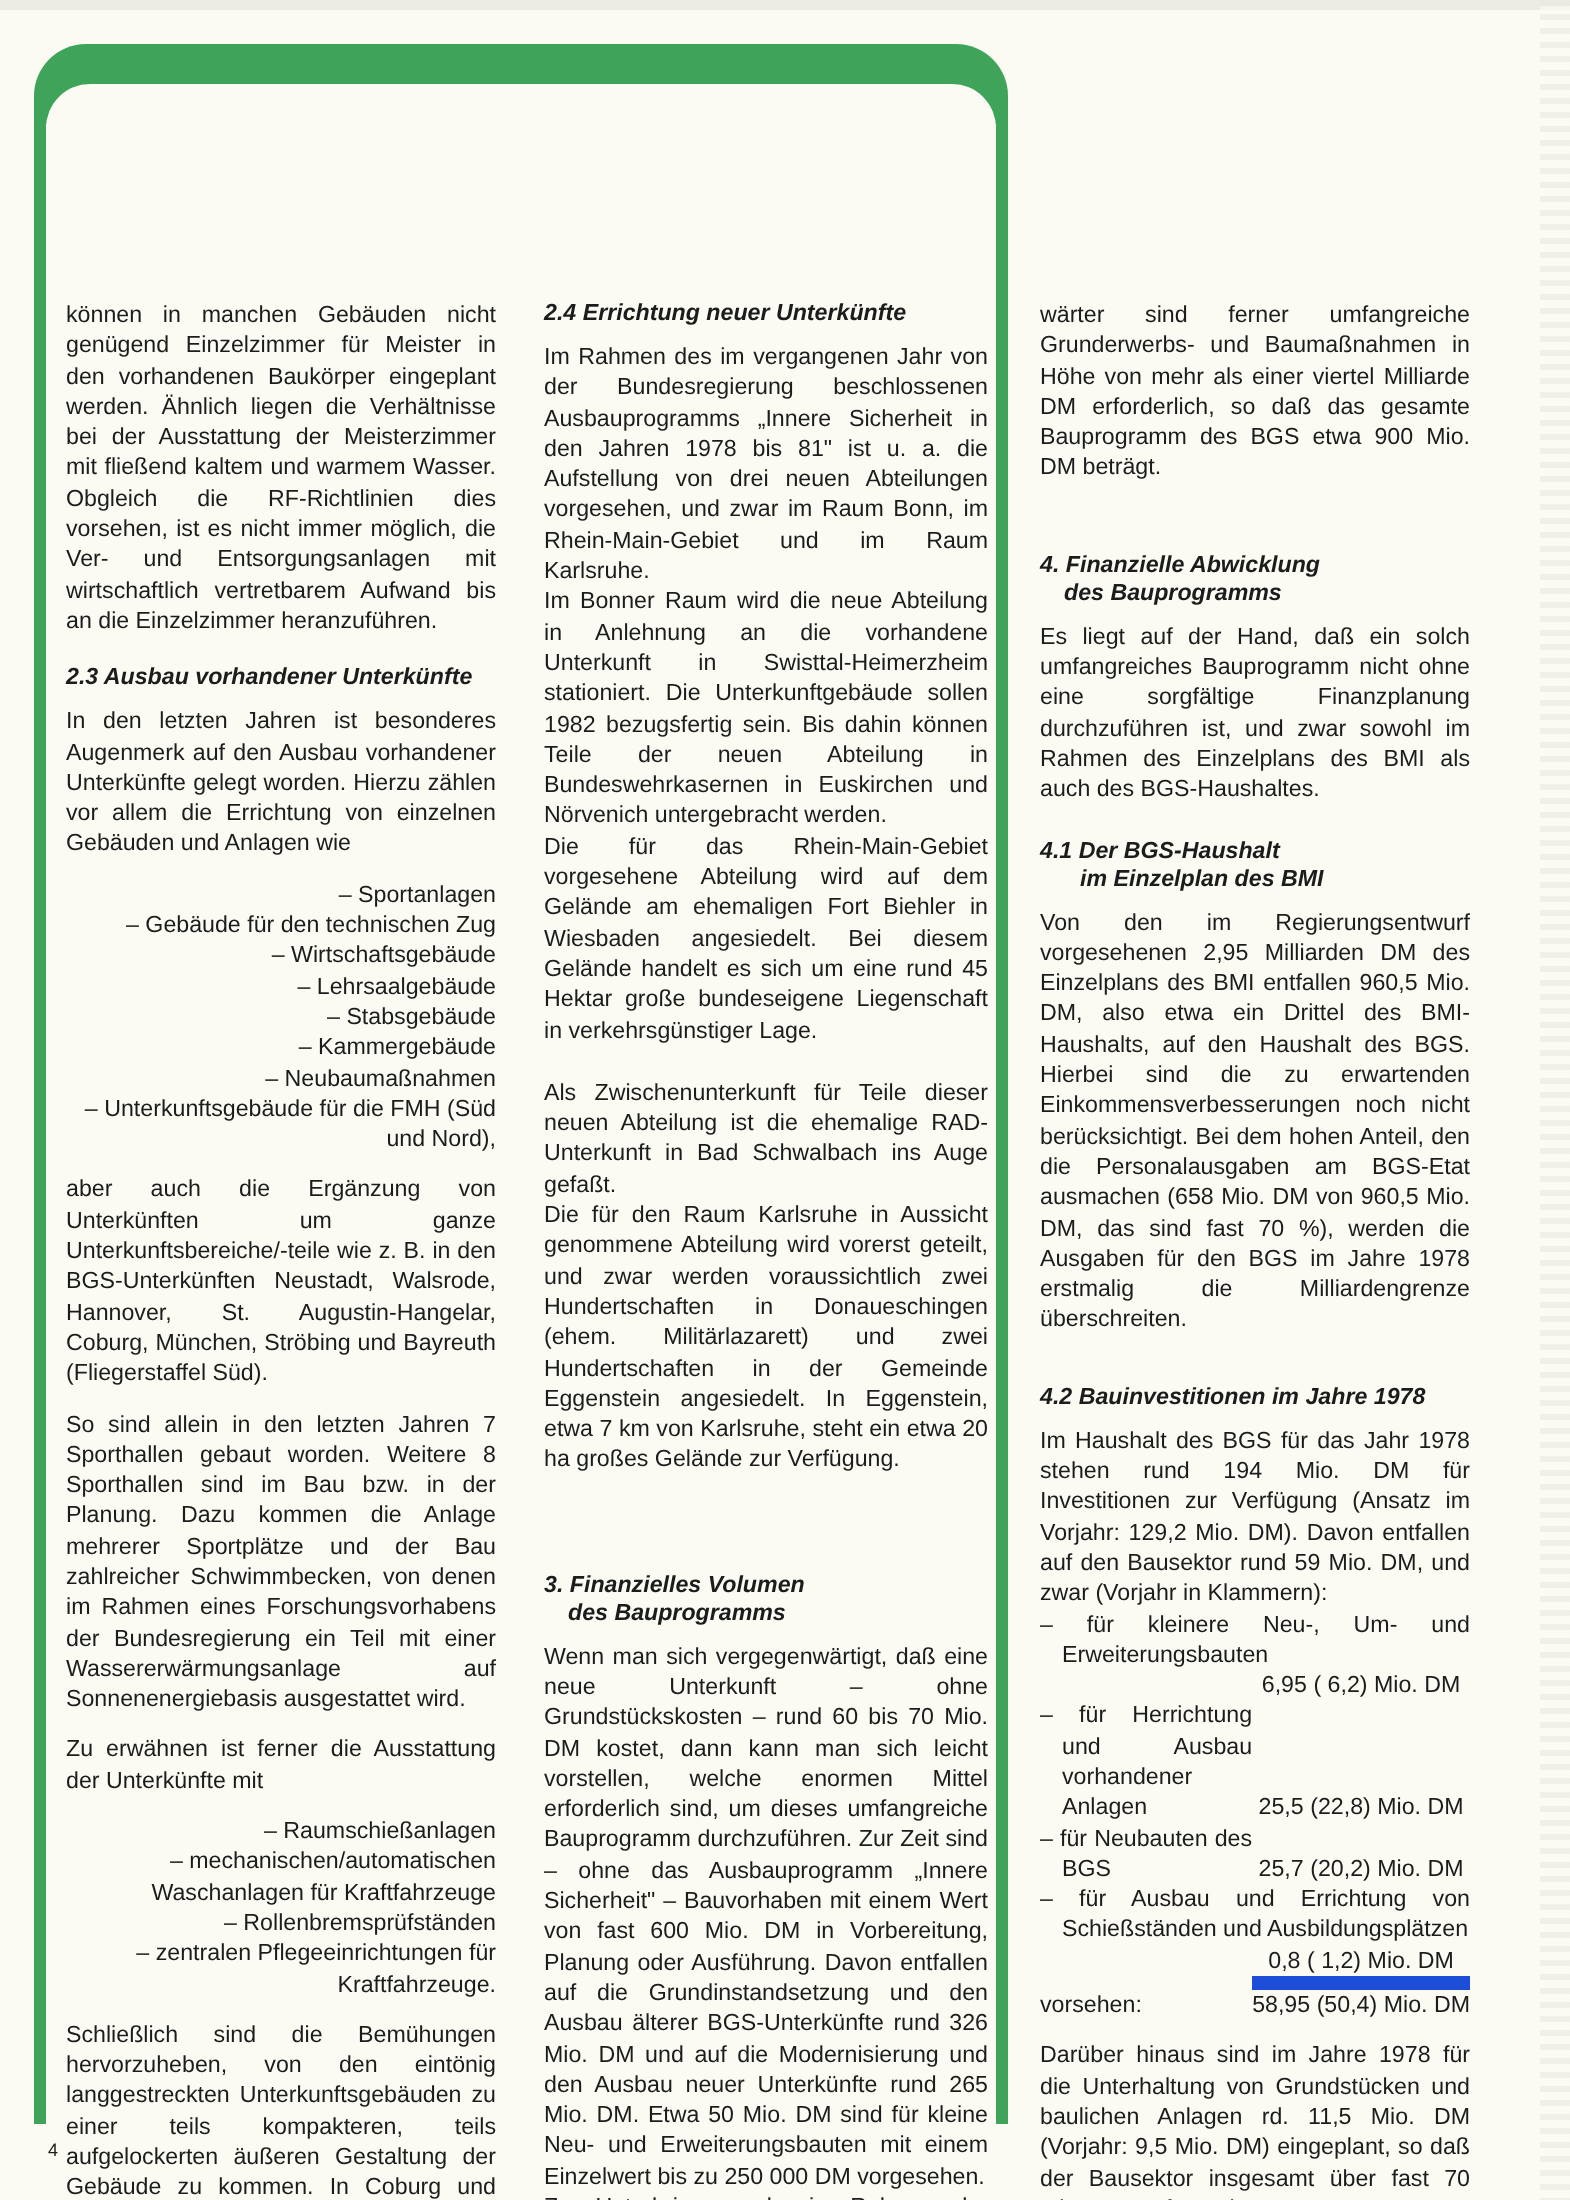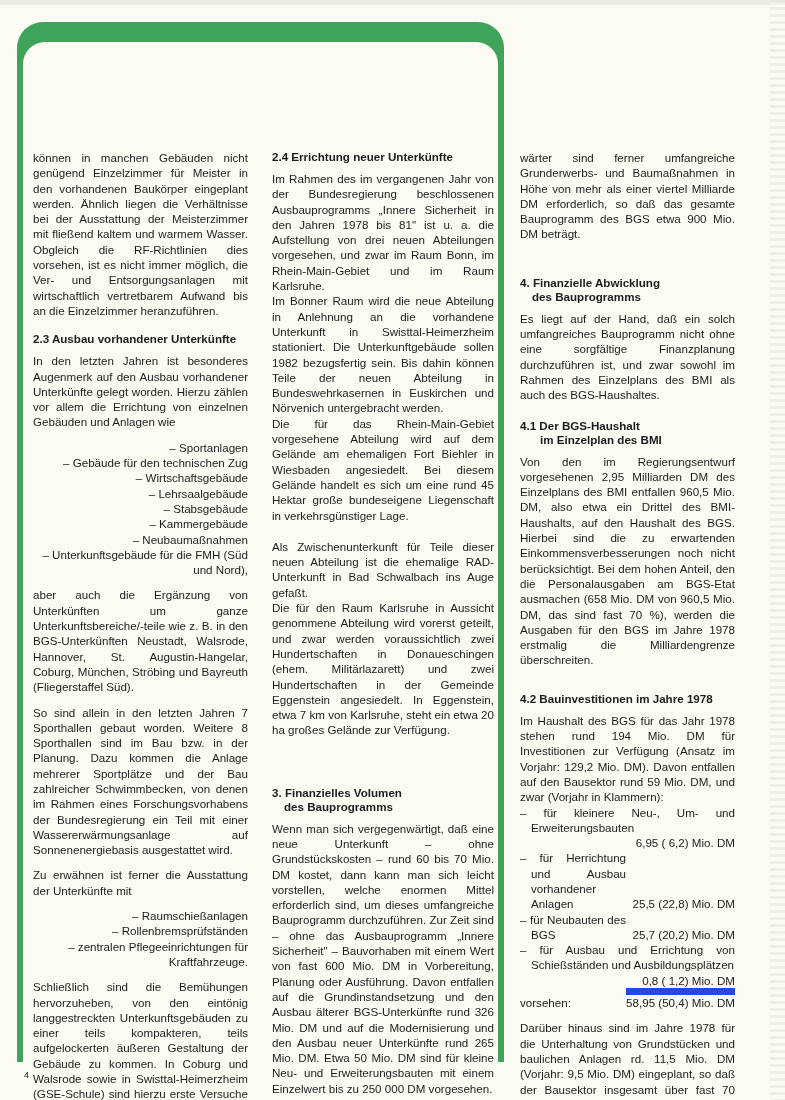--- a/index.html
+++ b/index.html
@@ -28,30 +28,30 @@
     background:#3fa35a;
   }
   .col {
     position:absolute; top:150px; font-size:11.6px; line-height:15.3px;
     text-align:justify; hyphens:manual;
   }
   .c1 { left:33px; width:215px; }
   .c2 { left:272px; width:222px; }
   .c3 { left:520px; width:215px; }
   .col p { margin:0 0 10px 0; }
-  .col h3 { margin:0 0 7px 0; font-size:11.6px; font-weight:bold; line-height:14px; text-align:left; }
+  .col h3 { margin:0 0 7px 0; font-size:11.6px; font-weight:bold; line-height:14px; text-align:left;font-style:italic; }
   .col h3 .indent { display:block; padding-left:12px; }
   ul.dash { list-style:none; margin:0 0 10px 0; padding:0; text-align:right; }
   ul.dash li { padding-left:11px; text-indent:-11px; }
   ul.dash li::before { content:"– "; }
   .pagenum { position:absolute; left:24px; top:1070px; font-size:9px; }
   .inv-table { width:100%; border-collapse:collapse; font-size:11.6px; line-height:15.3px; margin-bottom:10px; }
   .inv-table td { padding:0; vertical-align:bottom; }
   .inv-label { padding-left:11px; }
-  .amt { text-align:right; white-space:nowrap;margin-top:24px; }
+  .amt { text-align:center; white-space:nowrap;margin-top:24px; }
   .right-edge {
     position:absolute; left:770px; top:0; width:15px; height:1100px;
     background:repeating-linear-gradient(180deg,#e8e8e0 0 3px,#fbfbf4 3px 7px);
     opacity:.6;
   }
   .top-edge { position:absolute; left:0; top:0; width:785px; height:5px; background:#ecece4; }
 </style>
 </head>
 <body>
 
@@ -75,20 +75,21 @@
     <li>Stabsgebäude</li>
     <li>Kammergebäude</li>
     <li>Neubaumaßnahmen</li>
     <li>Unterkunftsgebäude für die FMH (Süd und Nord),</li>
   </ul>
   <p>aber auch die Ergänzung von Unterkünften um ganze Unterkunftsbereiche/-teile wie z. B. in den BGS-Unterkünften Neustadt, Walsrode, Hannover, St. Augustin-Hangelar, Coburg, München, Ströbing und Bayreuth (Fliegerstaffel Süd).</p>
   <p>So sind allein in den letzten Jahren 7 Sporthallen gebaut worden. Weitere 8 Sporthallen sind im Bau bzw. in der Planung. Dazu kommen die Anlage mehrerer Sportplätze und der Bau zahlreicher Schwimmbecken, von denen im Rahmen eines Forschungsvorhabens der Bundesregierung ein Teil mit einer Wassererwärmungsanlage auf Sonnenenergiebasis ausgestattet wird.</p>
   <p>Zu erwähnen ist ferner die Ausstattung der Unterkünfte mit</p>
   <ul class="dash">
     <li>Raumschießanlagen</li>
+    <li>mechanischen/automatischen Waschanlagen für Kraftfahrzeuge</li>
     <li>Rollenbremsprüfständen</li>
     <li>zentralen Pflegeeinrichtungen für Kraftfahrzeuge.</li>
   </ul>
   <p>Schließlich sind die Bemühungen hervorzuheben, von den eintönig langgestreckten Unterkunftsgebäuden zu einer teils kompakteren, teils aufgelockerten äußeren Gestaltung der Gebäude zu kommen. In Coburg und Walsrode sowie in Swisttal-Heimerzheim (GSE-Schule) sind hierzu erste Versuche unternommen worden. Sie werden bei Neubaumaßnahmen fortgeführt werden.</p>
 </div>
 
 <div class="col c2">
   <h3>2.4 Errichtung neuer Unterkünfte</h3>
   <p style="margin-bottom:0">Im Rahmen des im vergangenen Jahr von der Bundesregierung beschlossenen Ausbauprogramms „Innere Sicherheit in den Jahren 1978 bis 81" ist u. a. die Aufstellung von drei neuen Abteilungen vorgesehen, und zwar im Raum Bonn, im Rhein-Main-Gebiet und im Raum Karlsruhe.</p>
   <p style="margin-bottom:0">Im Bonner Raum wird die neue Abteilung in Anlehnung an die vorhandene Unterkunft in Swisttal-Heimerzheim stationiert. Die Unterkunftgebäude sollen 1982 bezugsfertig sein. Bis dahin können Teile der neuen Abteilung in Bundeswehrkasernen in Euskirchen und Nörvenich untergebracht werden.</p>

